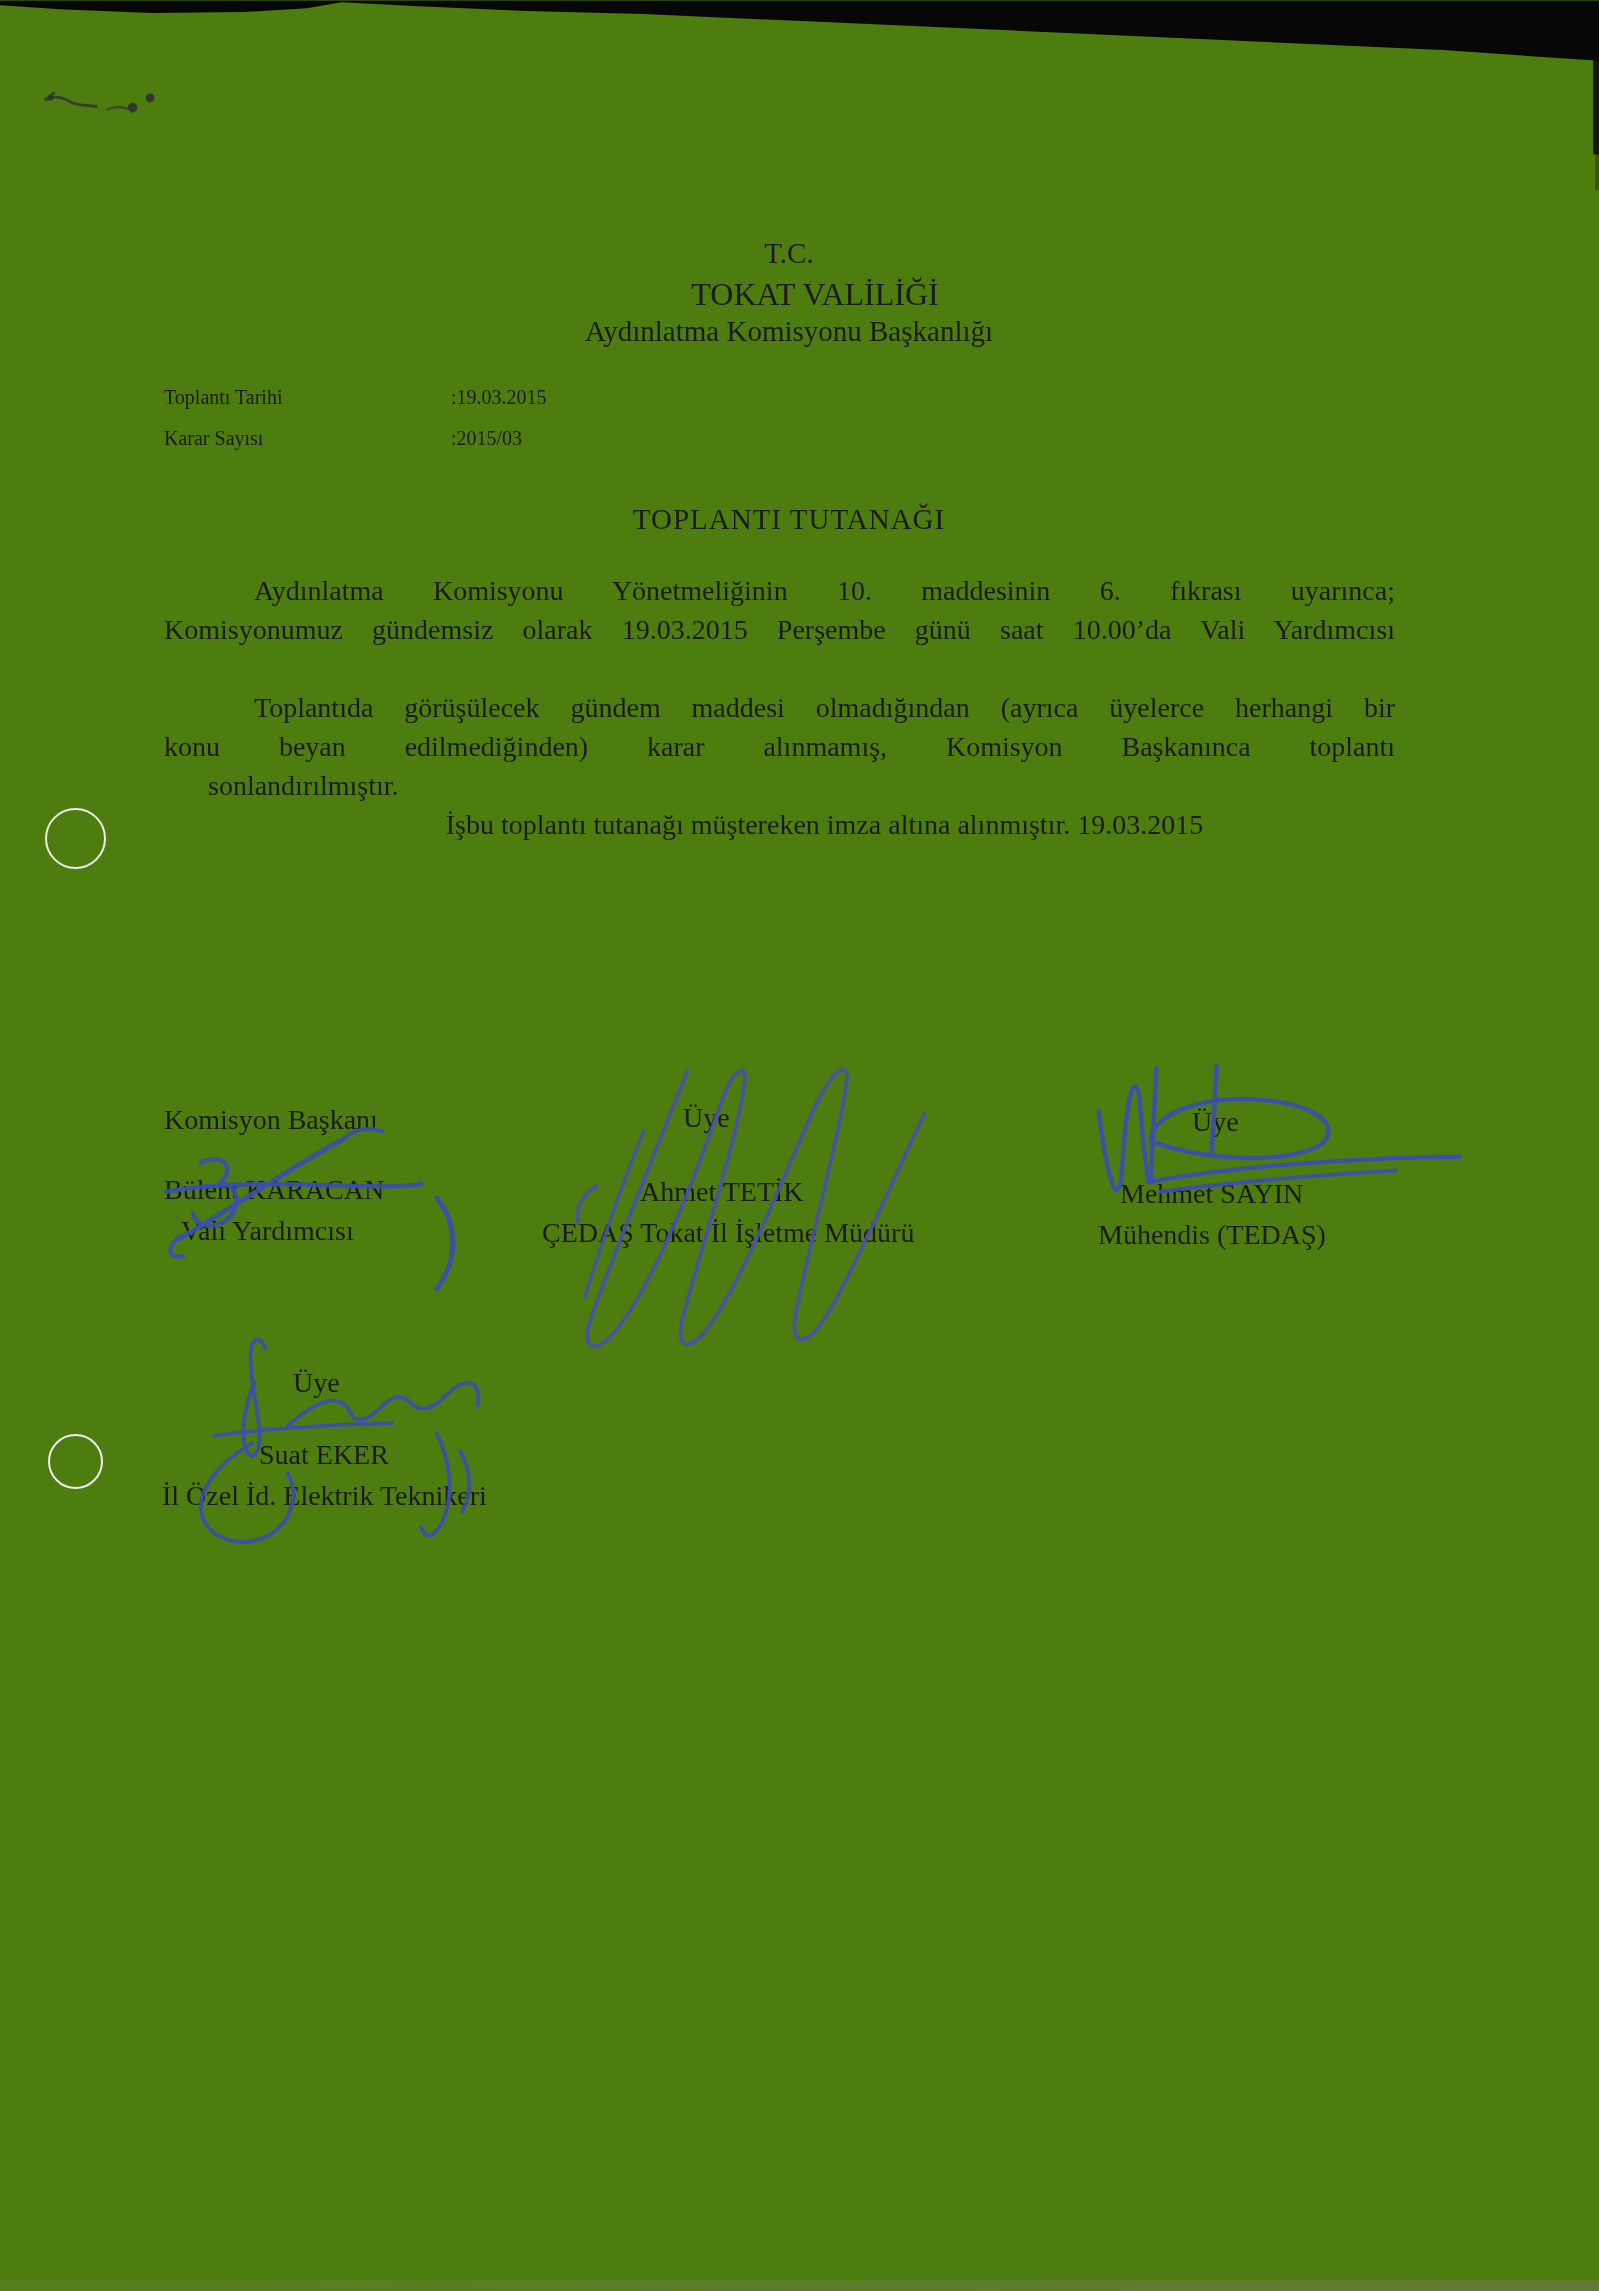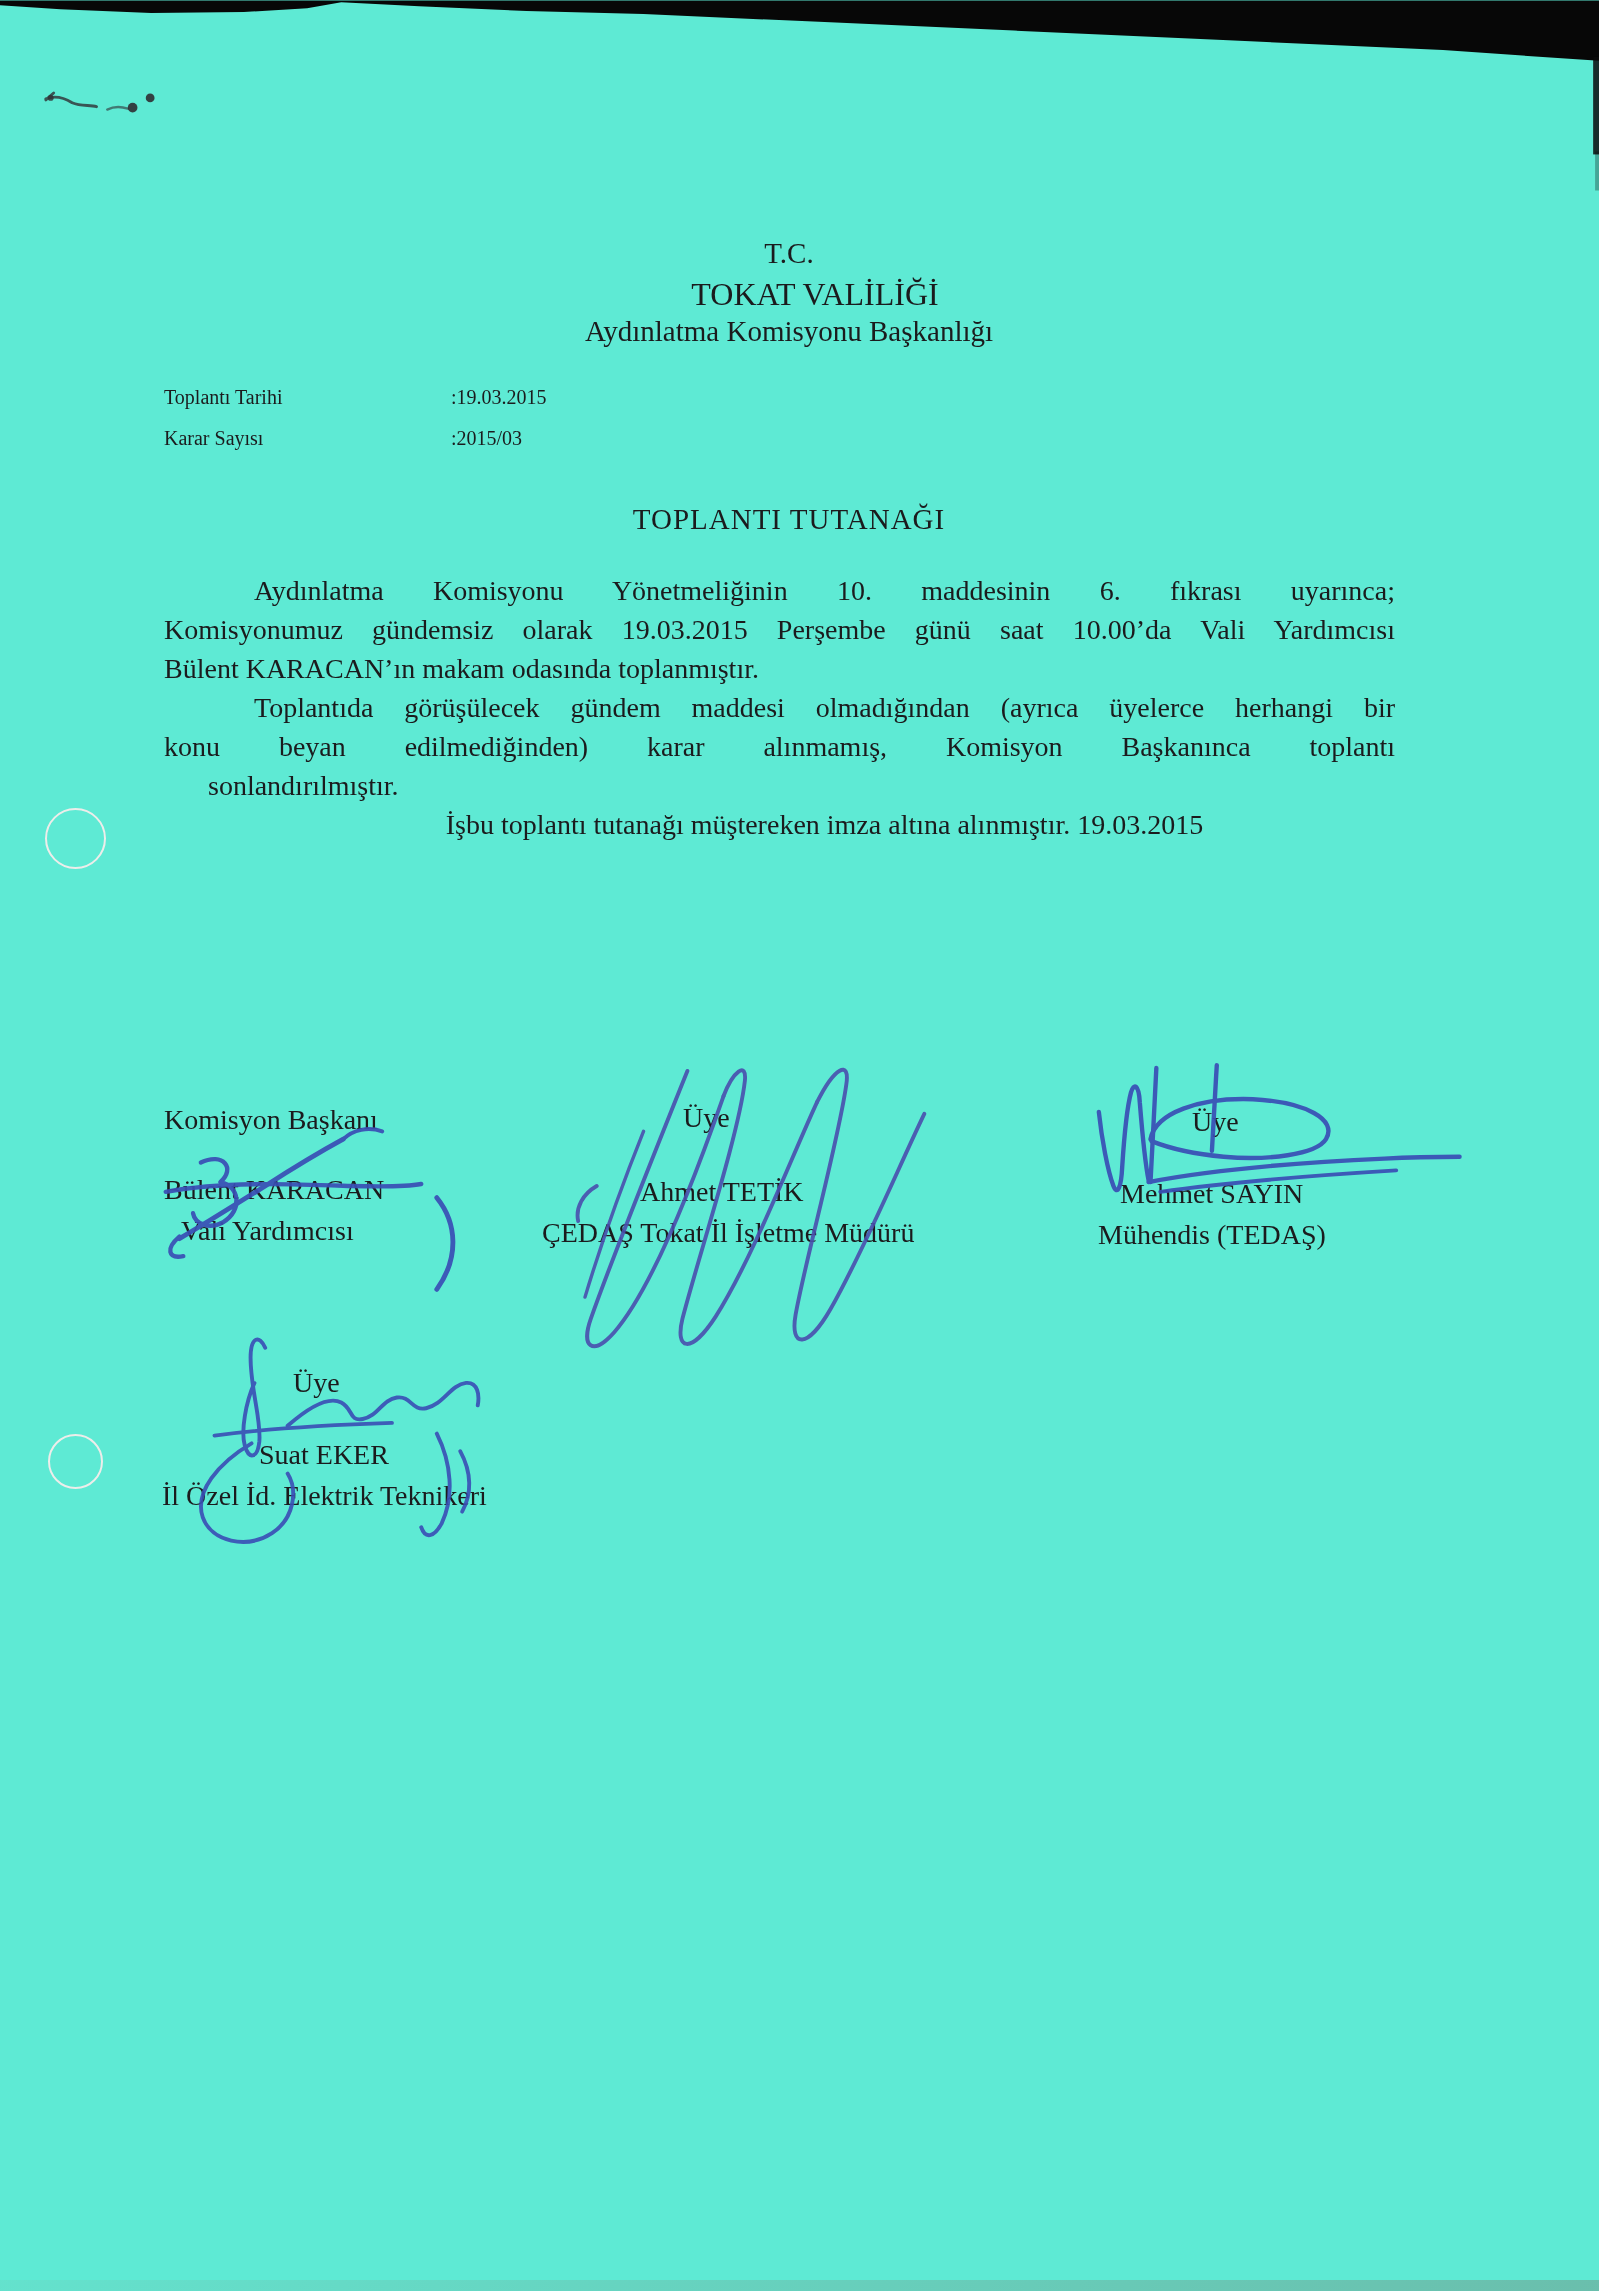--- a/index.html
+++ b/index.html
@@ -1,17 +1,17 @@
 <!DOCTYPE html>
 <html><head>
 <meta charset="utf-8">
 <style>
   html,body{margin:0;padding:0;background:#e8e8e8;}
   .page{
-    position:relative;width:1599px;height:2292px;background:#5eead4;
+    position:relative;width:1599px;height:2292px;background:#4d7c0f;
     font-family:"Liberation Serif","DejaVu Serif",serif;color:#1b1b1d;
     overflow:hidden;margin:0 auto;
   }
   .t{position:absolute;white-space:pre;}
   .center{transform:translateX(-50%);}
   .h1{font-size:29px;}
   .h2{font-size:32px;margin-left:26px;}
   .h3{font-size:29px;}
   .meta{font-size:20px;}
   .title{font-size:29px;letter-spacing:1px;}
@@ -60,21 +60,20 @@
 
   <div class="t meta" style="left:164px;top:386px;">Toplantı Tarihi</div>
   <div class="t meta" style="left:451px;top:386px;">:19.03.2015</div>
   <div class="t meta" style="left:164px;top:427px;">Karar Sayısı</div>
   <div class="t meta" style="left:451px;top:427px;">:2015/03</div>
 
   <div class="t center title" style="left:789px;top:503px;">TOPLANTI TUTANAĞI</div>
 
   <div class="bodyline just indent" style="top:571px;">Aydınlatma Komisyonu Yönetmeliğinin 10. maddesinin 6. fıkrası uyarınca;</div>
   <div class="bodyline just" style="top:610px;">Komisyonumuz gündemsiz olarak 19.03.2015 Perşembe günü saat 10.00’da Vali Yardımcısı</div>
-  <div class="bodyline" style="top:649px;text-align:left;">Bülent KARACAN’ın makam odasında toplanmıştır.</div>
 
   <div class="bodyline just indent" style="top:688px;">Toplantıda görüşülecek gündem maddesi olmadığından (ayrıca üyelerce herhangi bir</div>
   <div class="bodyline just" style="top:727px;">konu beyan edilmediğinden) karar alınmamış, Komisyon Başkanınca toplantı</div>
   <div class="bodyline" style="top:766px;text-align:left;margin-left:44px;">sonlandırılmıştır.</div>
 
   <div class="bodyline indent" style="top:805px;text-align:center;">İşbu toplantı tutanağı müştereken imza altına alınmıştır. 19.03.2015</div>
 
   <div class="t sig" style="left:164px;top:1098px;margin-top:6px;">Komisyon Başkanı</div>
   <div class="t sig" style="left:164px;top:1174px;">Bülent KARACAN</div>
   <div class="t sig" style="left:181px;top:1215px;">Vali Yardımcısı</div>

